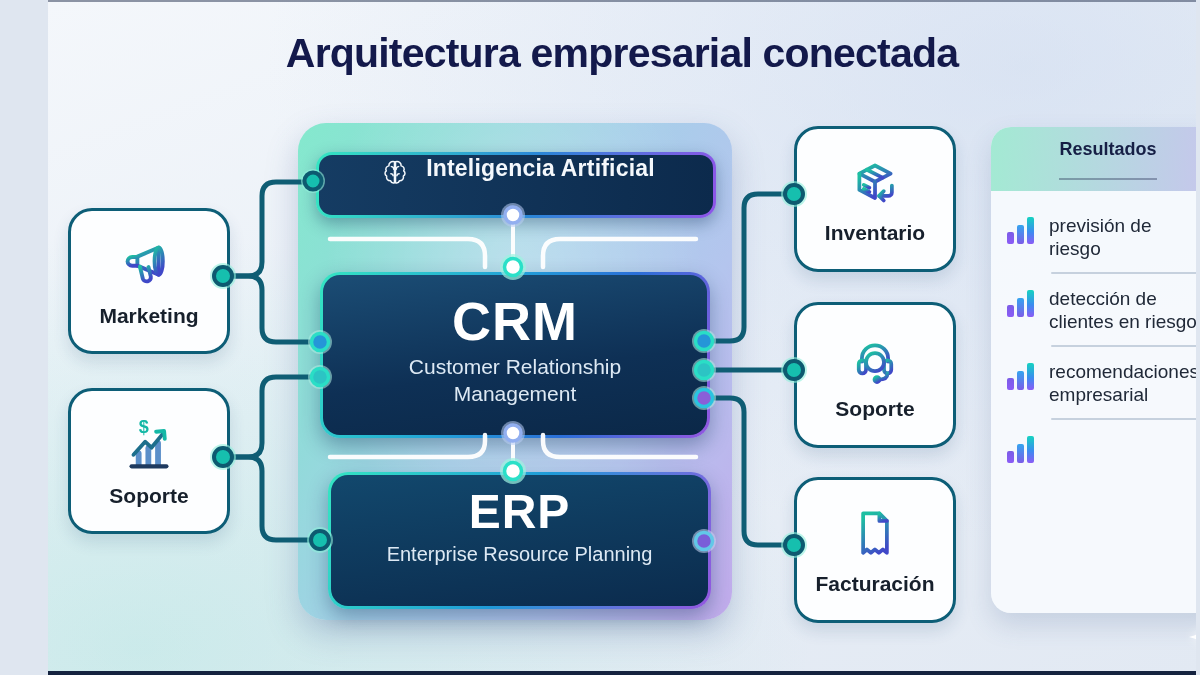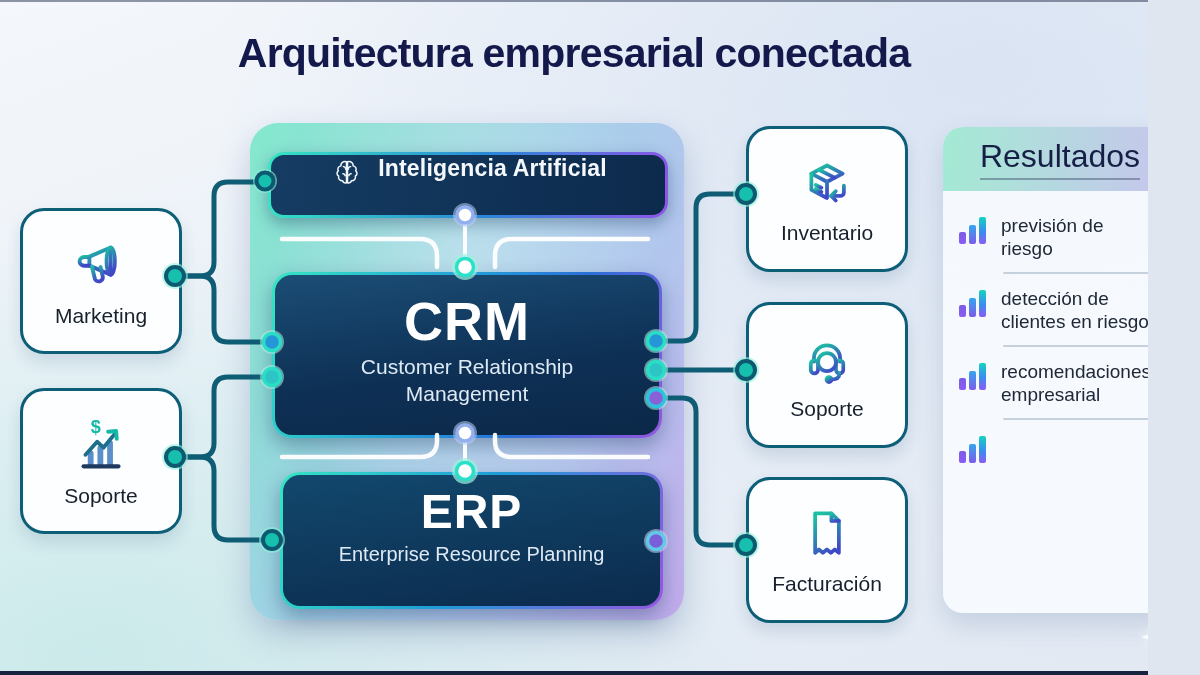--- a/index.html
+++ b/index.html
@@ -1,20 +1,20 @@
 <!DOCTYPE html>
 <html><head>
 <meta charset="utf-8">
 <style>
   html,body{margin:0;padding:0;background:#dfe6f0;font-family:"Liberation Sans","DejaVu Sans",sans-serif;}
   .canvas{position:relative;width:1148px;height:675px;overflow:hidden;
     background:
       radial-gradient(ellipse at 8% 96%, rgba(130,225,205,.28), transparent 45%),
       radial-gradient(ellipse at 85% 10%, rgba(200,214,238,.5), transparent 55%),
-      linear-gradient(160deg,#f4f7fb 0%,#eaf0f7 45%,#e2e9f3 100%);}
+      linear-gradient(160deg,#f4f7fb 0%,#eaf0f7 45%,#e2e9f3 100%); margin-left: 48px;}
   .edge-strip-top{position:absolute;top:0;left:0;width:100%;height:2px;background:#35415c;opacity:.55;}
   .edge-strip-bottom{position:absolute;bottom:0;left:0;width:100%;height:4px;background:#15233f;}
 
   h1.title{position:absolute;top:30px;left:0;width:100%;margin:0;text-align:center;
     font-size:41px;font-weight:800;letter-spacing:-.8px;color:#13194b;}
 
   
   .central-panel{position:absolute;left:250px;top:123px;width:434px;height:497px;border-radius:28px;
     background:
       radial-gradient(ellipse at 50% 32%, rgba(255,255,255,.30), transparent 62%),
@@ -39,35 +39,35 @@
     box-shadow:0 8px 20px rgba(10,40,80,.35);}
   .crm-box .abbr{margin-top:18px;font-size:54px;line-height:56px;font-weight:800;letter-spacing:1px;}
   .erp-box .abbr{margin-top:12px;font-size:48px;line-height:50px;font-weight:800;letter-spacing:1px;}
   .gbox .full{margin:4px auto 0;max-width:300px;font-size:21px;line-height:27px;color:#dde9f4;font-weight:400;}
   .erp-box .full{font-size:20px;max-width:340px;}
 
   
   .node-box{position:absolute;width:156px;height:140px;background:#fdfeff;border:3.5px solid #0d5e77;
     border-radius:24px;box-shadow:0 8px 16px rgba(25,70,110,.14);display:flex;flex-direction:column;
     align-items:center;justify-content:center;gap:8px;z-index:2;}
-  .node-box .node-label{font-size:21px;font-weight:400;color:#17202c;}
+  .node-box .node-label{font-size:21px;font-weight:700;color:#17202c;}
   .nb-marketing{left:20px;top:208px;}
   .nb-ventas{left:20px;top:388px;}
   .nb-inventario{left:746px;top:126px;}
   .nb-soporte{left:746px;top:302px;}
   .nb-facturacion{left:746px;top:477px;}
 
   
   .results{position:absolute;left:943px;top:127px;width:234px;height:486px;border-radius:20px;
     background:rgba(246,250,253,.94);box-shadow:0 12px 26px rgba(60,90,140,.18);z-index:2;}
   .results-header{height:64px;border-radius:20px 20px 0 0;
     background:linear-gradient(95deg,#a3ead3 0%,#c9c4ee 100%);
     display:flex;align-items:center;justify-content:center;}
-  .results-header .results-title{font-size:32px;font-weight:400;color:#161f45;
-    border-bottom:2px solid rgba(22,31,69,.35);padding-bottom:3px;}
+  .results-header .results-title{font-size:18px;font-weight:700;color:#161f45;
+    border-bottom:2px solid rgba(22,31,69,.35);padding-bottom:18px;}
   .results-list{padding:10px 14px 0 16px;}
   .result-item{display:flex;align-items:flex-start;gap:12px;padding:13px 0 12px 0;}
   .result-item .result-label{font-size:19px;line-height:23px;color:#202938;font-weight:500;max-width:150px;}
   .result-sep{height:2px;background:#c6d1de;border-radius:1px;margin:0 14px 0 44px;}
   .bars-icon{width:30px;height:28px;display:flex;align-items:flex-end;gap:3px;margin-top:2px;flex:0 0 auto;}
   .bars-icon i{display:block;width:7px;border-radius:2px;}
   .bars-icon i.b1{height:12px;background:linear-gradient(180deg,#7b5ce6,#8b5cf6);}
   .bars-icon i.b2{height:19px;background:linear-gradient(180deg,#34a5ef,#7c5ce8);}
   .bars-icon i.b3{height:27px;background:linear-gradient(180deg,#15d3c0,#3a8cf0 55%,#8b5cf6);}
 

